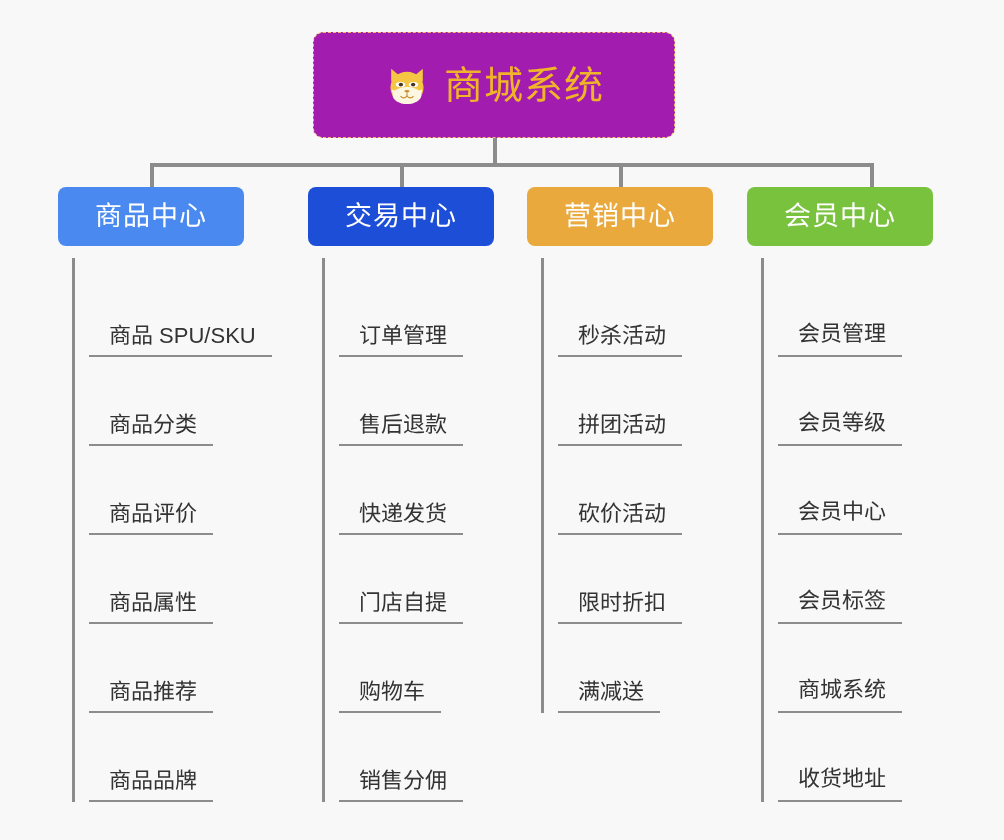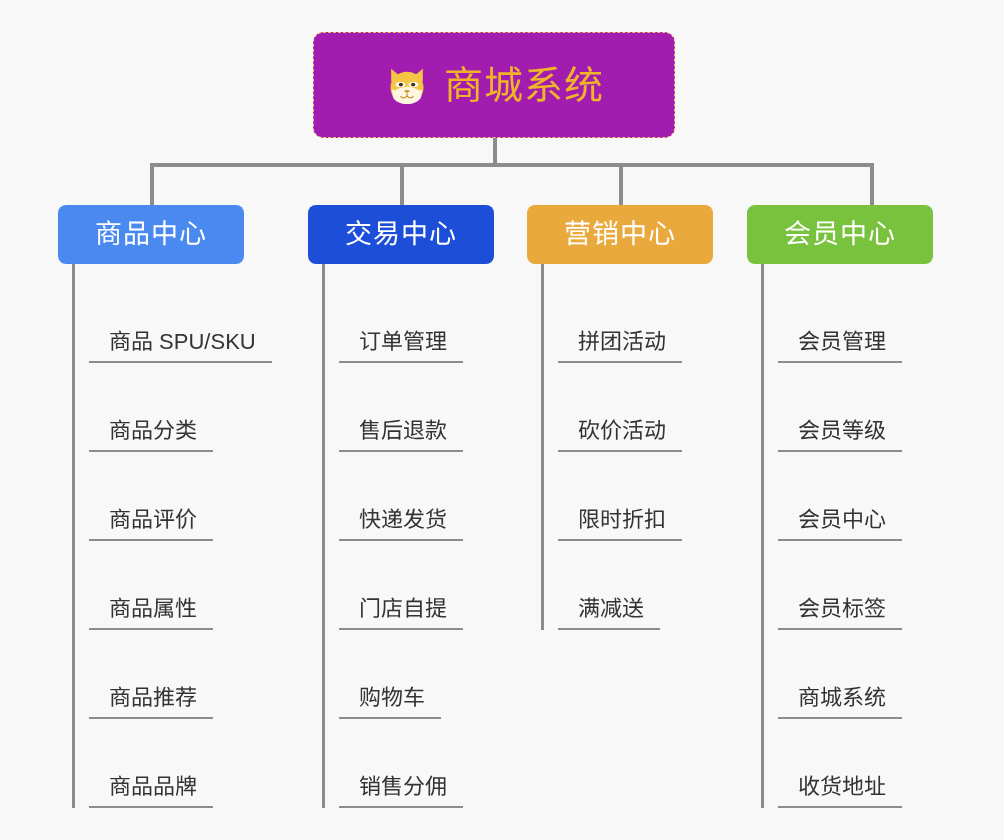--- a/index.html
+++ b/index.html
@@ -76,21 +76,21 @@
     height: 42px;
   }
   .drop-0 { left: 150px; }
   .drop-1 { left: 400px; }
   .drop-2 { left: 619px; }
   .drop-3 { left: 870px; }
 
   
   .column {
     position: absolute;
-    top: 205px;
+    top: 187px;
   }
   .col-0 { left: 58px;  }
   .col-1 { left: 308px; }
   .col-2 { left: 527px; }
   .col-3 { left: 747px; }
 
   .col-header {
     display: inline-block;
     box-sizing: border-box;
     min-width: 186px;
@@ -100,21 +100,21 @@
     font-size: 27px;
     line-height: 1.2;
     text-align: center;
     white-space: nowrap;
     letter-spacing: 1px;
   }
 
   
   .leaf-list {
     position: relative;
-    margin-top: 0;
+    margin-top: 12px;
     padding-top: 10px;
     padding-left: 14px;
     border-left: 3px solid #8c8c8c;
     margin-left: 14px;
   }
   .leaf-item {
     position: relative;
     height: 89px;
     display: flex;
     align-items: flex-end;
@@ -207,37 +207,40 @@
       <div class="leaf-item">
           <span class="leaf-label" style="border-bottom-color: rgb(140, 140, 140);">销售分佣</span>
         </div>
     </div>
   </div>
 
   <div class="column col-2">
     <div class="col-header" style="background-color: rgb(234, 169, 60);">营销中心</div>
     <div class="leaf-list" style="border-left-color: rgb(140, 140, 140);">
       <div class="leaf-item">
+          <span class="leaf-label" style="border-bottom-color: rgb(140, 140, 140);">秒杀活动</span>
+        </div>
+      <div class="leaf-item">
           <span class="leaf-label" style="border-bottom-color: rgb(140, 140, 140);">拼团活动</span>
         </div>
       <div class="leaf-item">
           <span class="leaf-label" style="border-bottom-color: rgb(140, 140, 140);">砍价活动</span>
         </div>
       <div class="leaf-item">
           <span class="leaf-label" style="border-bottom-color: rgb(140, 140, 140);">限时折扣</span>
         </div>
       <div class="leaf-item">
           <span class="leaf-label" style="border-bottom-color: rgb(140, 140, 140);">满减送</span>
         </div>
     </div>
   </div>
 
   <div class="column col-3">
     <div class="col-header" style="background-color: rgb(121, 194, 62);">会员中心</div>
-    <div class="leaf-list" style="border-left-color: rgb(140, 140, 140);">
+    <div class="leaf-list" style="border-left-color: rgb(140, 140, 140); font-family: Liberation Mono, monospace;">
       <div class="leaf-item">
           <span class="leaf-label" style="border-bottom-color: rgb(140, 140, 140);">会员管理</span>
         </div>
       <div class="leaf-item">
           <span class="leaf-label" style="border-bottom-color: rgb(140, 140, 140);">会员等级</span>
         </div>
       <div class="leaf-item">
           <span class="leaf-label" style="border-bottom-color: rgb(140, 140, 140);">会员中心</span>
         </div>
       <div class="leaf-item">

